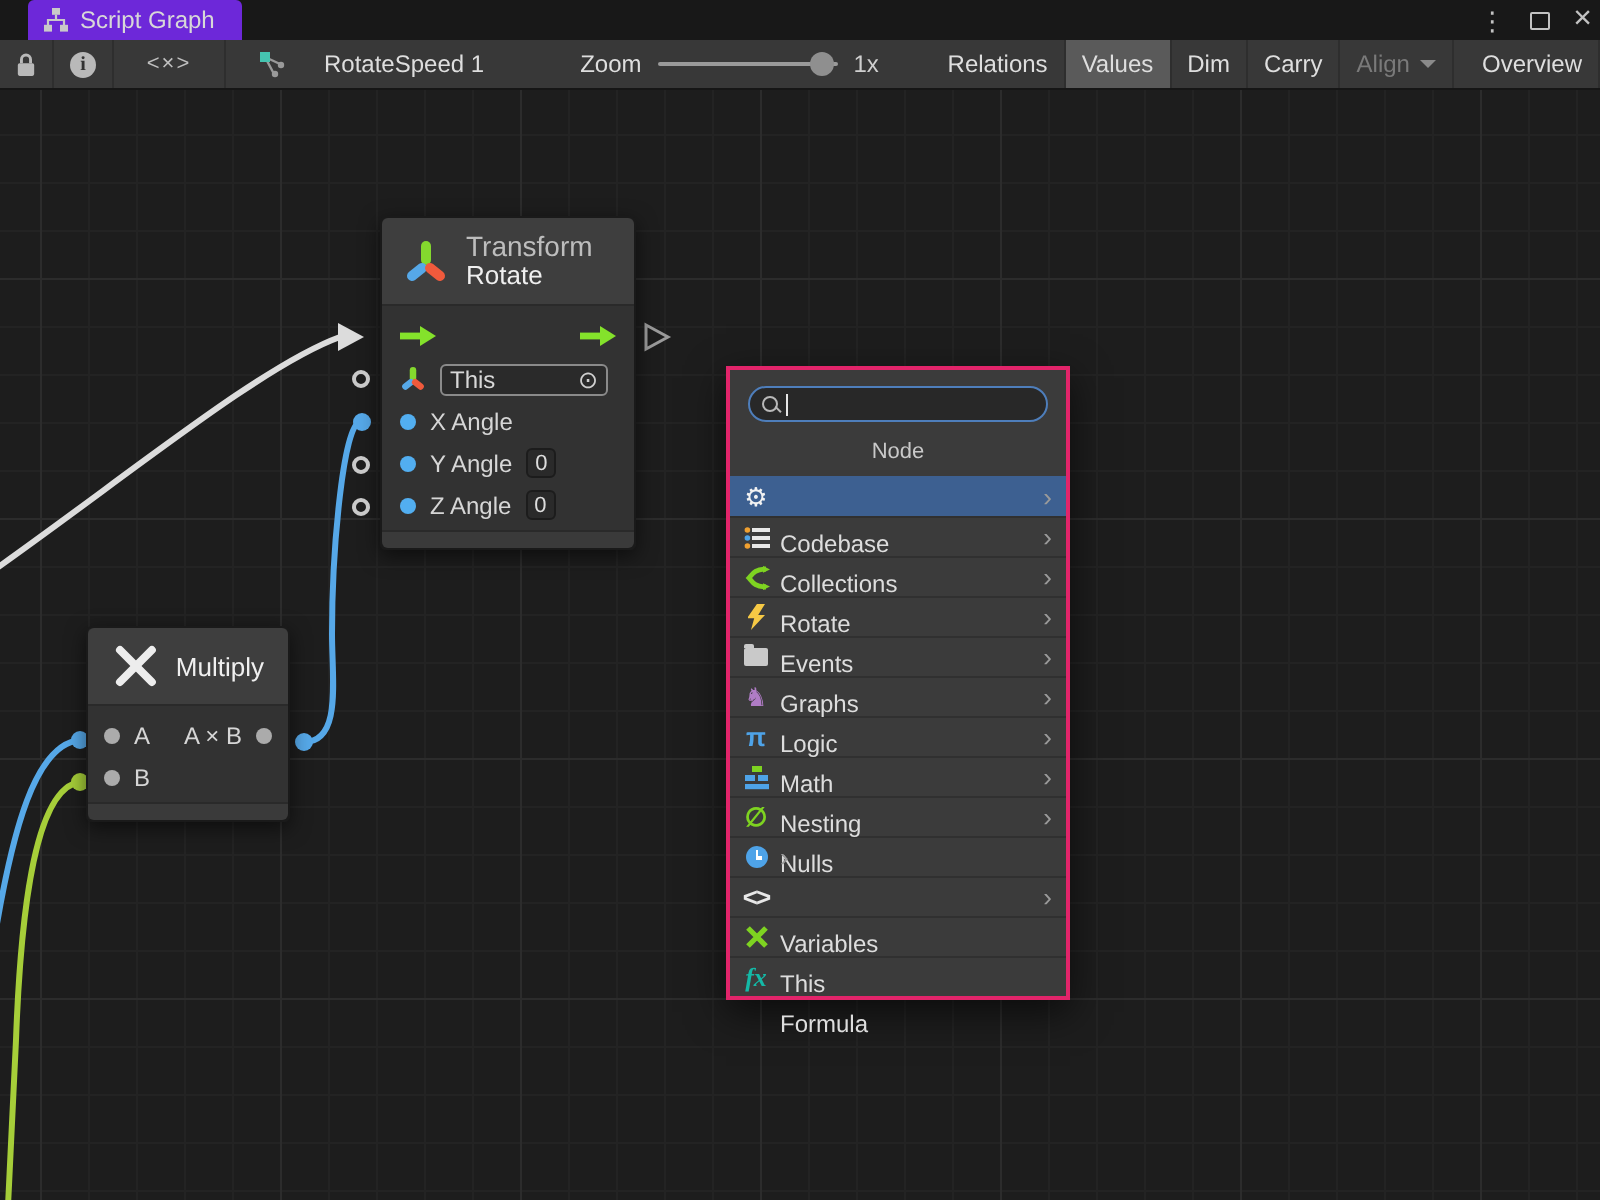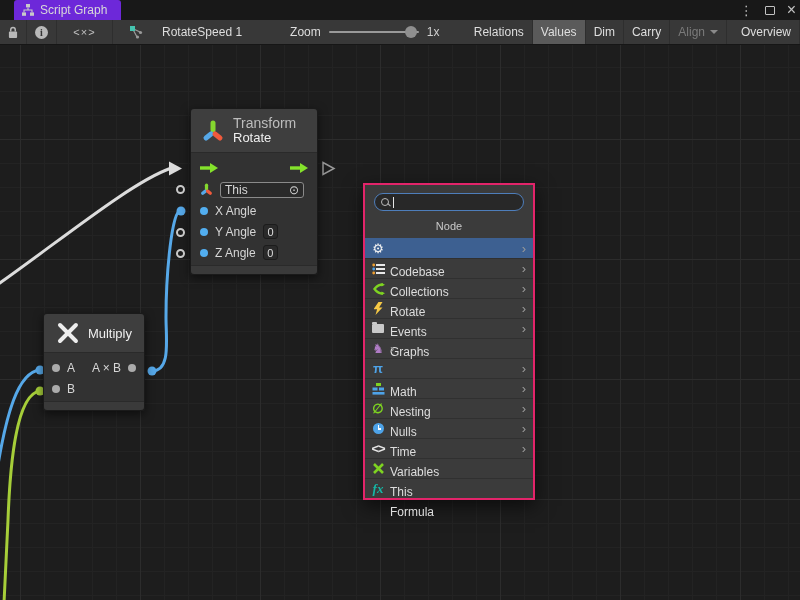--- a/index.html
+++ b/index.html
@@ -303,20 +303,21 @@
       </div>
       <div class="fitem">
         <span class="fico">
             <span class="ico-folder"></span>
           </span>
         <span class="flabel">Graphs</span>
         <span class="chev">›</span>
       </div>
       <div class="fitem">
         <span class="fico g-knight">♞</span>
+        <span class="flabel">Logic</span>
         <span class="chev">›</span>
       </div>
       <div class="fitem">
         <span class="fico g-pi">π</span>
         <span class="flabel">Math</span>
         <span class="chev">›</span>
       </div>
       <div class="fitem">
         <span class="fico">
           <svg width="13" height="12" viewBox="0 0 13 12">
@@ -331,21 +332,20 @@
       </div>
       <div class="fitem">
         <span class="fico g-null">∅</span>
         <span class="flabel">Nulls</span>
         <span class="chev">›</span>
       </div>
       <div class="fitem">
         <span class="fico">
             <span class="ico-clock"></span>
           </span>
-        <span class="flabel">Time</span>
         <span class="chev">›</span>
       </div>
       <div class="fitem">
         <span class="fico g-var">&lt;&gt;</span>
         <span class="flabel">Variables</span>
         <span class="chev">›</span>
       </div>
       <div class="fitem">
         <span class="fico">
           <svg width="13" height="13" viewBox="0 0 13 13">

